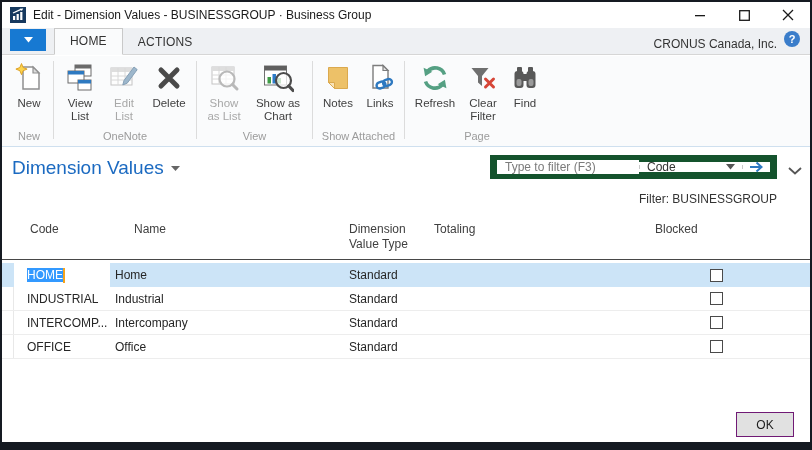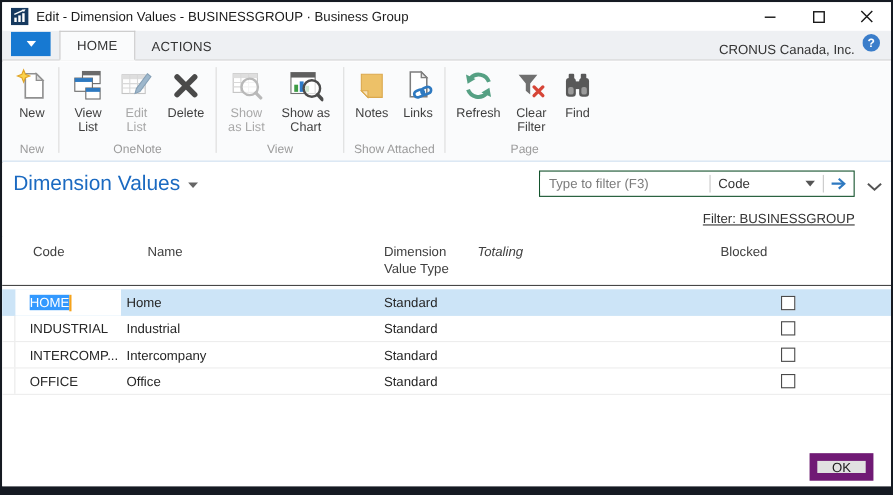--- a/index.html
+++ b/index.html
@@ -36,58 +36,58 @@
   .rbtn { display:flex; flex-direction:column; align-items:center; padding-top:3px; }
   .ricon { width:32px; height:32px; }
   .rlabel { font-size:11.5px; line-height:13px; text-align:center; color:#3f3f3f; margin-top:3px; }
   .rbtn.disabled .rlabel { color:#a8a8a8; }
 
   
   .pagehead { position:absolute; top:146px; left:0; right:0; height:67px; background:#fff; }
   .ptitle { position:absolute; left:10px; top:9px; font-size:19px; color:#1b6ac1;
     display:flex; align-items:center; gap:7px; }
   .filterbox { position:absolute; right:33px; top:7px; width:287px; height:24px;
-    border:1px solid #14532d; background:#fff; display:flex; align-items:center; }
+    border:7px solid #14532d; background:#fff; display:flex; align-items:center; }
   .flt { flex:1; min-width:0; border:none; outline:none; font-size:12px; padding:0 8px; color:#333;
     font-family:"Liberation Sans", sans-serif; }
   .flt::placeholder { color:#7b7b7b; opacity:1; }
   .vsep { width:1px; background:#c8c8c8; align-self:stretch; margin:3px 0; }
   .fcol { width:102px; display:flex; align-items:center; font-size:12px; color:#333; padding:0 7px; }
   .fcol .lbl { flex:1; }
   .goarrow { width:27px; height:100%; display:flex; align-items:center; justify-content:center; }
   .chevron { position:absolute; right:8px; top:13px; }
-  .filterapplied { position:absolute; right:33px; top:44px; font-size:12px; color:#333;text-decoration:underline; }
+  .filterapplied { position:absolute; right:33px; top:44px; font-size:12px; color:#333; }
 
   
   .gridarea { position:absolute; top:213px; left:0; right:0; bottom:0; background:#fff; }
   .gridcols { display:grid; grid-template-columns:12px 96px 235px 85px 220px 1fr; }
   .thead { padding-top:7px; }
   .th { font-size:12px; color:#404040; line-height:15px; }
   .th.code { padding-left:16px; }
   .th.name { padding-left:5px;margin-left:19px; }
   .th.type { padding-left:4px; padding-right:14px; }
-  .th.tot  { padding-left:4px;font-style:italic; }
+  .th.tot  { padding-left:4px; }
   .th.blk  { padding-left:5px; }
   .hline { height:1px; background:#474747; margin-top:7px; }
   .rows { margin-top:3px; }
   .trow { height:24px; align-items:center; font-size:12px; color:#262626; border-bottom:1px solid #ededed; }
   .trow .gut { height:100%; border-right:1px solid #e8e8e8; }
   .trow.selected { background:#cce4f7; border-bottom:1px solid #cce4f7; }
   .trow.selected .gut { border-right:none; }
   .cell.code { padding-left:13px; overflow:hidden; white-space:nowrap; }
   .cell.name { padding-left:5px; }
   .cell.type { padding-left:4px; }
   .editcell { background:#fff; height:24px; display:flex; align-items:center; padding-left:13px; }
   .selhl { background:#3399ff; color:#fff; }
   .txtcaret { width:2px; height:15px; background:#f5a31c; }
   .cb { width:13px; height:13px; border:1px solid #4a4a4a; background:#fff; margin-left:60px; }
 
   
   .okbtn { position:absolute; right:16px; bottom:5px; width:58px; height:25px;
-    background:#e1e1e1; border:7px solid #701a75; font-size:12px; color:#1d1d1d;
+    background:#e1e1e1; border:1px solid #701a75; font-size:12px; color:#1d1d1d;
     display:flex; align-items:center; justify-content:center; }
 </style>
 </head>
 <body>
 
 <div class="window">
 
   <div class="titlebar">
     <span class="appicon">
       <svg viewBox="0 0 16 16" width="16" height="16">

